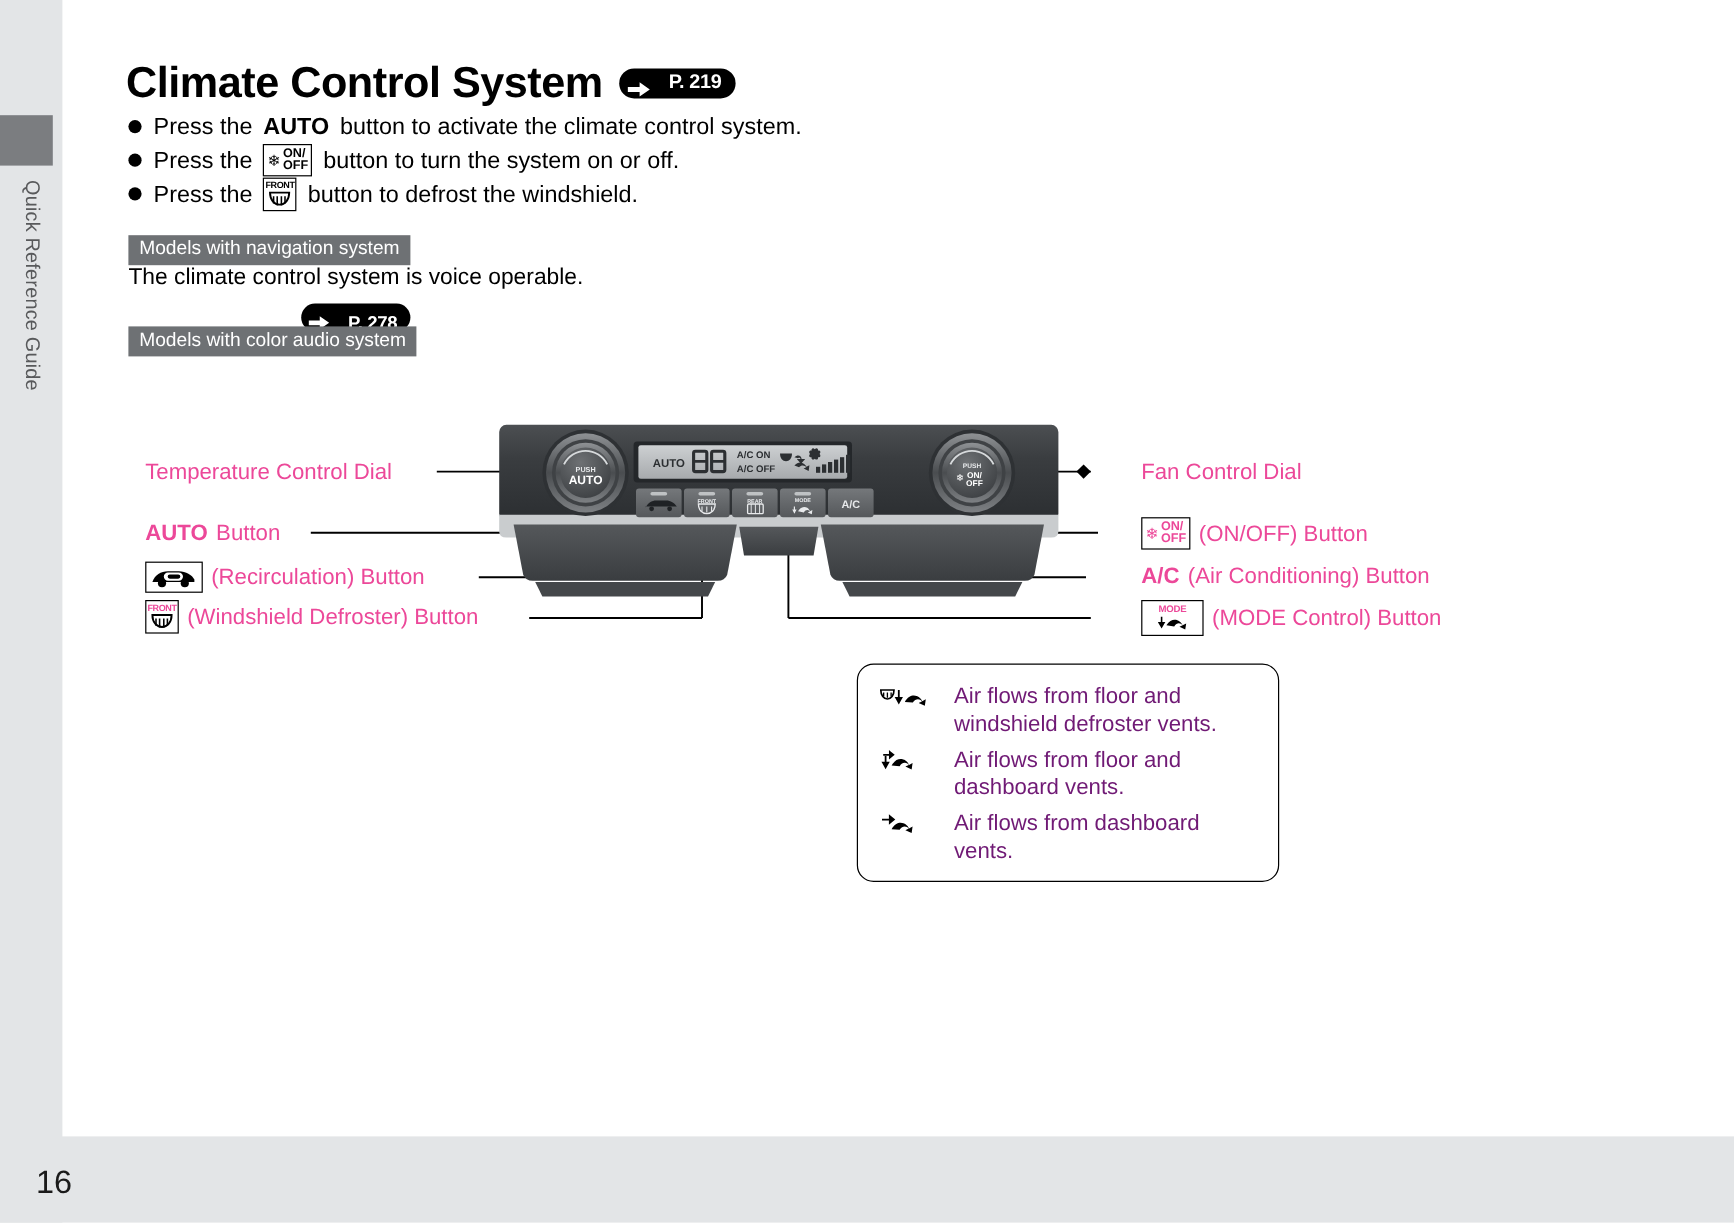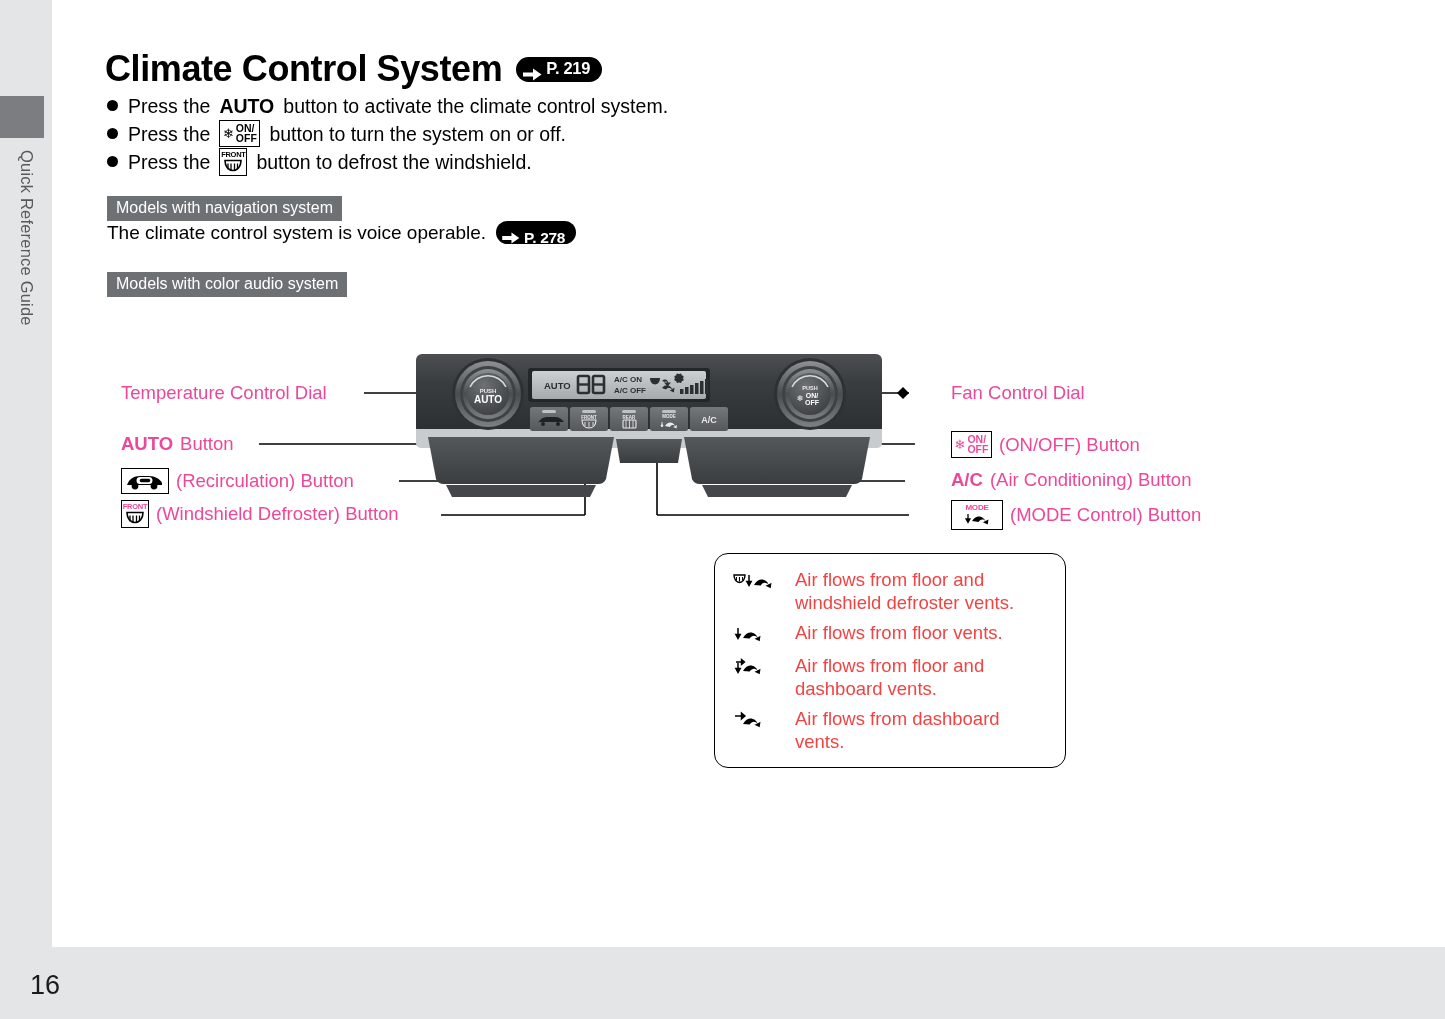--- a/index.html
+++ b/index.html
@@ -43,21 +43,21 @@
 
   h1.title {
     position: absolute; left: 36px; top: 48px;
     font-size: 36px; font-weight: 700; color: #000;
     letter-spacing: -0.4px; white-space: nowrap;
     display: flex; align-items: center; gap: 14px;
   }
 
   
   .pref {
-    display: inline-flex; align-items: center; gap: 4px;
+    display: inline-flex; align-items: center; gap: 15px;
     background: #000; color: #fff; border-radius: 999px;
     padding: 2px 12px 3px 7px; height: 25px;
   }
   .pref .ar { display: block; }
   .pref .lbl { font-size: 16.5px; font-weight: 700; letter-spacing: -0.3px; }
   .pref-sm { height: 23px; padding: 12px 11px 2px 6px; }
   .pref-sm .lbl { font-size: 15.5px; }
 
   ul.bullets {
     position: absolute; left: 38px; top: 93px; list-style: none;
@@ -88,21 +88,21 @@
   .ki-mode { width: 52px; height: 30px; flex-direction: column; }
   .ki-mode .mw { font-size: 8px; font-weight: 700; line-height: 8px; letter-spacing: -.2px; }
 
   
   .banner {
     position: absolute; background: #6e7174; color: #fff;
     font-size: 16px; padding: 3px 9px 4px 9px; white-space: nowrap;
   }
   .navline {
     position: absolute; font-size: 19px; color: #000;
-    display: flex; align-items: center; gap: 10px; white-space: nowrap;
+    display: flex; align-items: center; gap: 10px; white-space: nowrap; flex-direction: column;
   }
 
   
   .diagram { position: absolute; left: 0; top: 0; width: 1393px; height: 947px; }
   .lblbox {
     position: absolute; font-size: 18.5px; color: #ec4899; white-space: nowrap;
     display: flex; align-items: center; gap: 7px;
   }
   .lbl-r { justify-content: flex-start; margin-left: 39px; }
 
@@ -110,21 +110,21 @@
 
   
   .legend {
     position: absolute; left: 645px; top: 553px; width: 352px;
     border: 1.8px solid #000; border-radius: 14px; background: #fff;
     padding: 14px 16px 14px 18px;
   }
   .legend-row { display: flex; align-items: flex-start; gap: 16px; margin-bottom: 7px; }
   .legend-row:last-child { margin-bottom: 0; }
   .legend-ico { flex: 0 0 46px; height: 26px; display: flex; align-items: center; justify-content: flex-start; padding-top: 2px; }
-  .legend-txt { font-size: 18.5px; line-height: 23px; color: #ef4444; }
+  .legend-txt { font-size: 18.5px; line-height: 23px; color: #701a75; }
 </style>
 </head>
 <body>
 
 <div class="page">
 
   <div class="sidebar">
     <div class="sidebar-tab"></div>
     <div class="sidebar-vtext">
       <span>Quick Reference Guide</span>
@@ -435,29 +435,20 @@
               <path d="M3.4 5v3.4M6.5 5v4.4M9.6 5v3.4" stroke="#000" stroke-width="1.1"></path>
               <path d="M16 3 v8 M13.8 9.5 l2.2 4 l2.2-4z" stroke="#000" stroke-width="1.5" fill="#000"></path>
               <path d="M21 13 c5-9 13-5 14.5-0.6 l3-1.6 l-0.8 5.4 l-5.2-2.4 l2.8-1.3 c-1.5-2.2-5.2-3-7.6 1z" fill="#000"></path>
             </svg>
           </span>
           <span class="legend-txt">Air flows from floor and windshield defroster vents.</span>
         </div>
         <div class="legend-row">
           <span class="legend-ico">
             <svg width="44" height="20" viewBox="0 0 44 20">
-              <path d="M5 3 v8 M2.8 9.5 l2.2 4 l2.2-4z" stroke="#000" stroke-width="1.5" fill="#000"></path>
-              <path d="M10 13 c5-9 13-5 14.5-0.6 l3-1.6 l-0.8 5.4 l-5.2-2.4 l2.8-1.3 c-1.5-2.2-5.2-3-7.6 1z" fill="#000"></path>
-            </svg>
-          </span>
-          <span class="legend-txt">Air flows from floor vents.</span>
-        </div>
-        <div class="legend-row">
-          <span class="legend-ico">
-            <svg width="44" height="20" viewBox="0 0 44 20">
               <path d="M5 5 v7 M2.8 10.5 l2.2 4 l2.2-4z" stroke="#000" stroke-width="1.5" fill="#000"></path>
               <path d="M3 4 h7 M8.5 1.5 l3 2.5 l-3 2.5z" stroke="#000" stroke-width="1.4" fill="#000"></path>
               <path d="M10 13 c5-9 13-5 14.5-0.6 l3-1.6 l-0.8 5.4 l-5.2-2.4 l2.8-1.3 c-1.5-2.2-5.2-3-7.6 1z" fill="#000"></path>
             </svg>
           </span>
           <span class="legend-txt">Air flows from floor and dashboard vents.</span>
         </div>
         <div class="legend-row">
           <span class="legend-ico">
             <svg width="44" height="20" viewBox="0 0 44 20">

